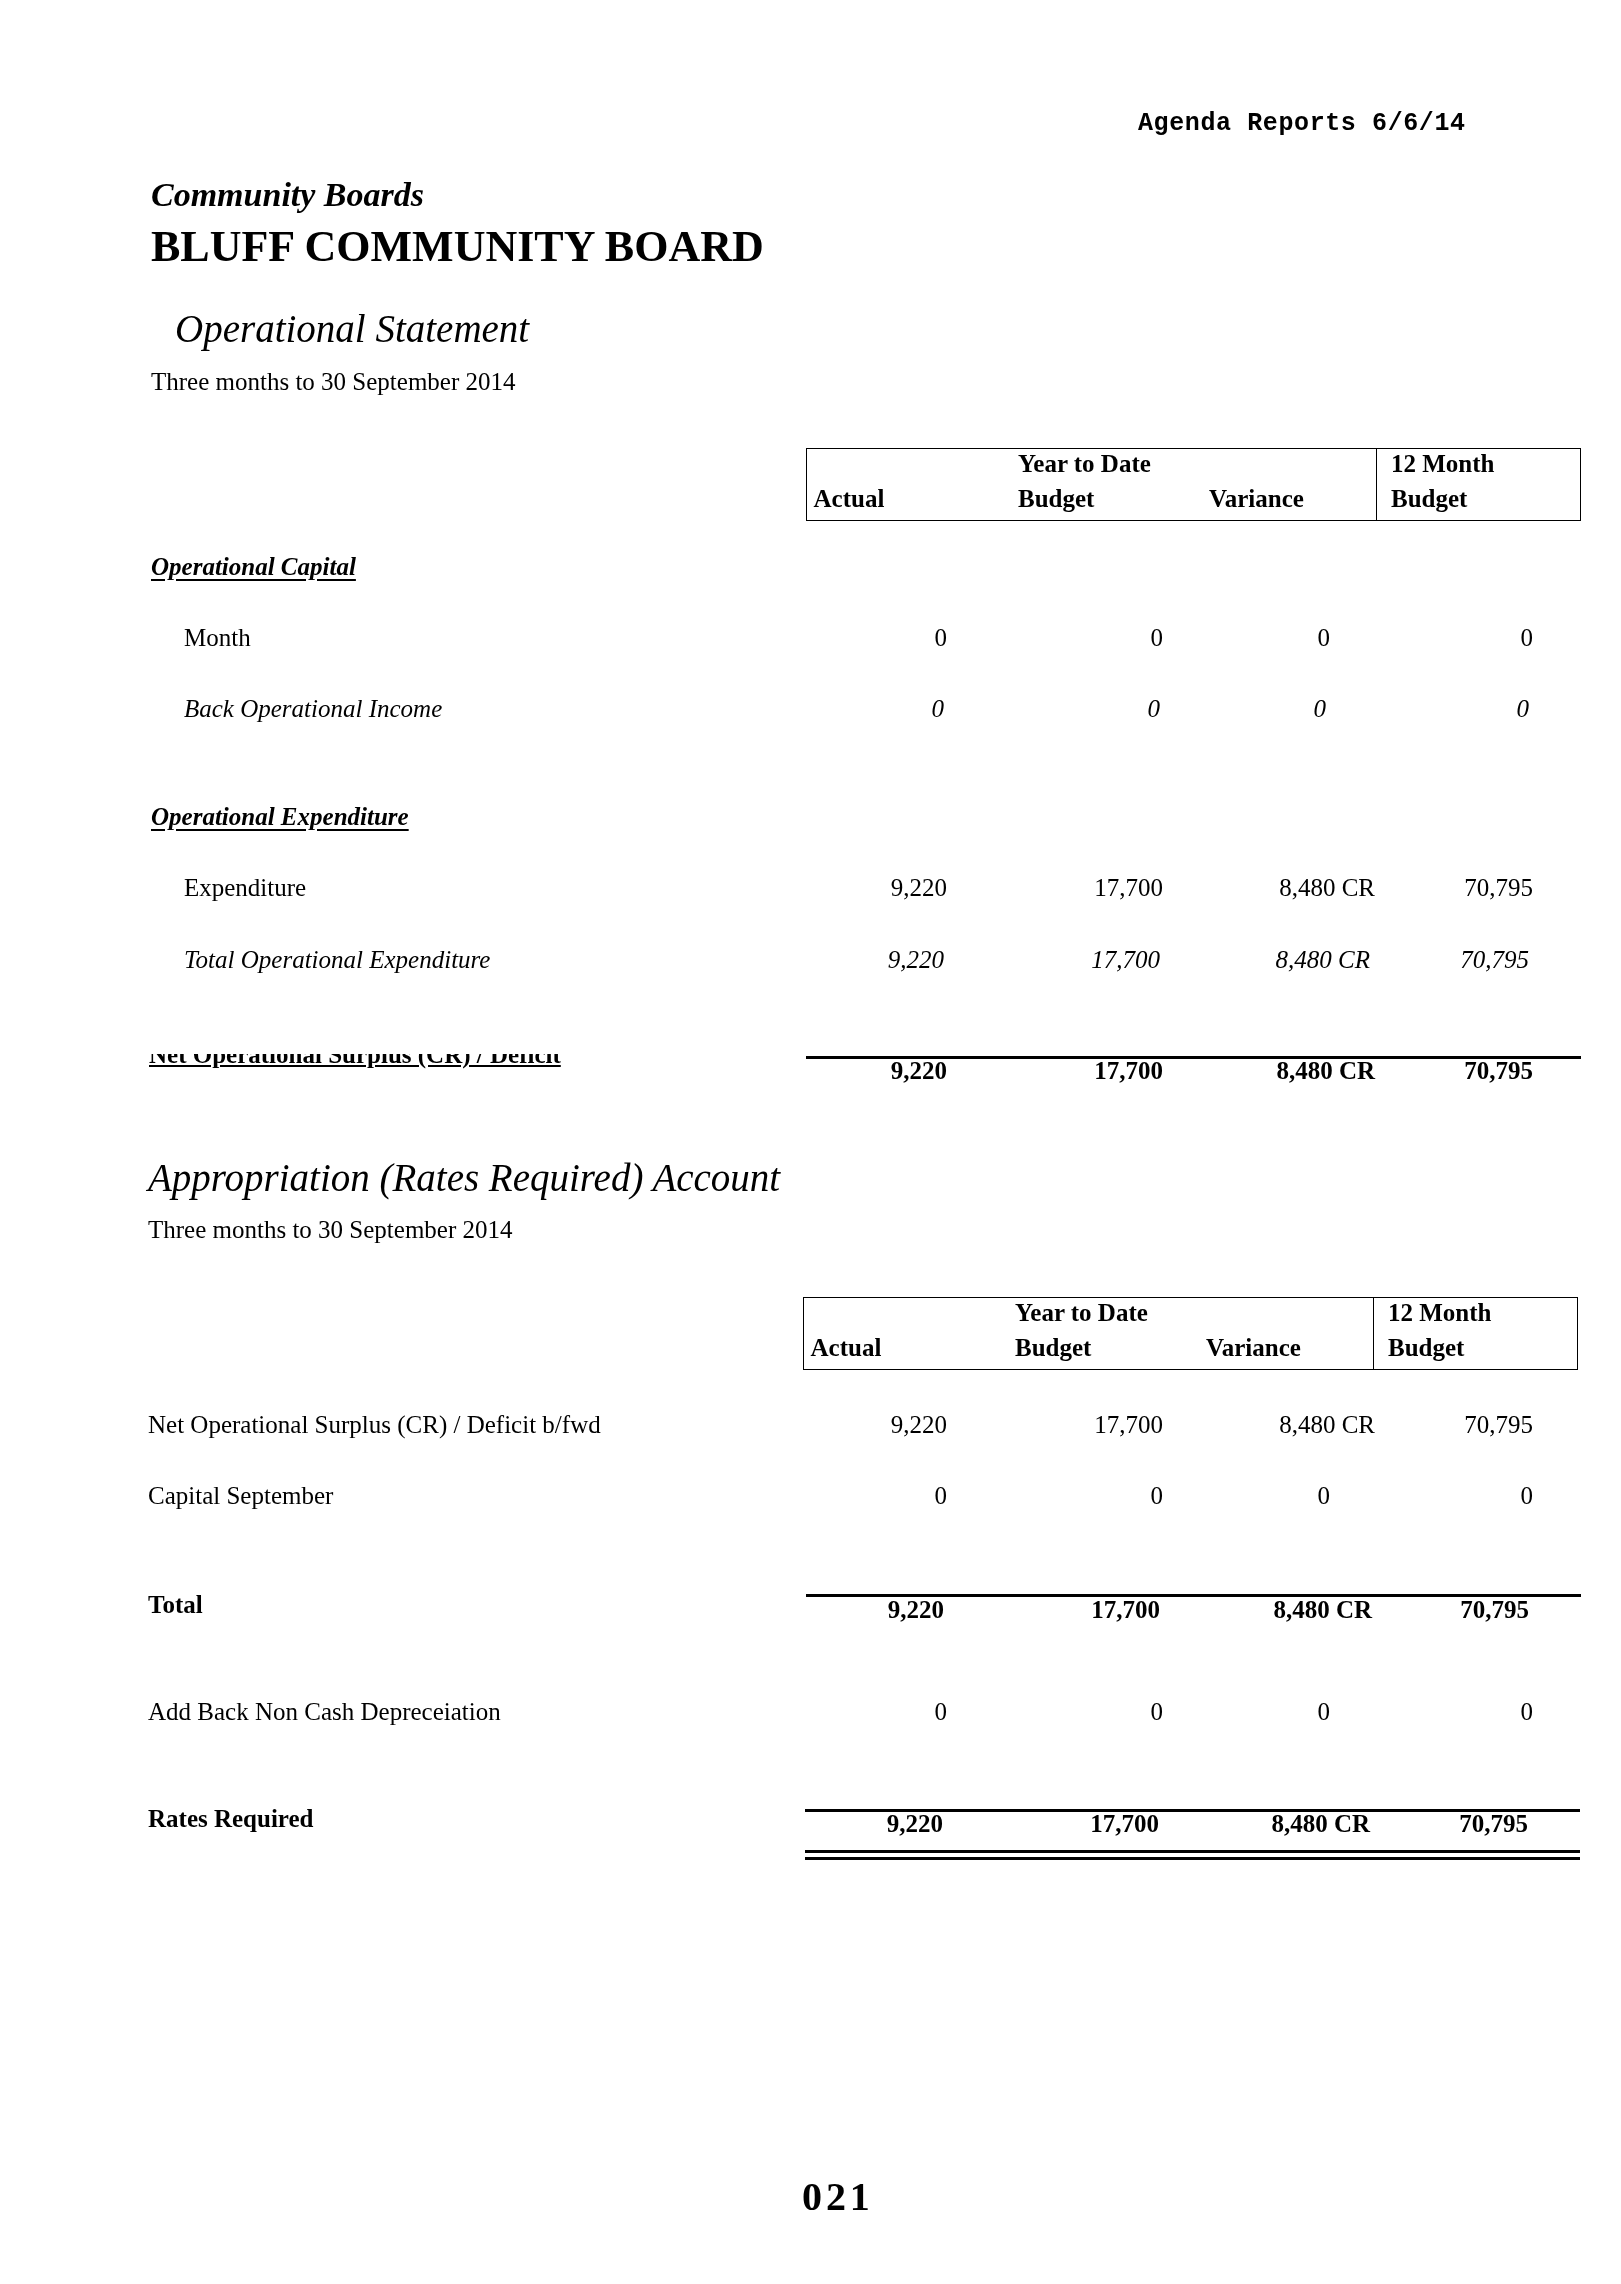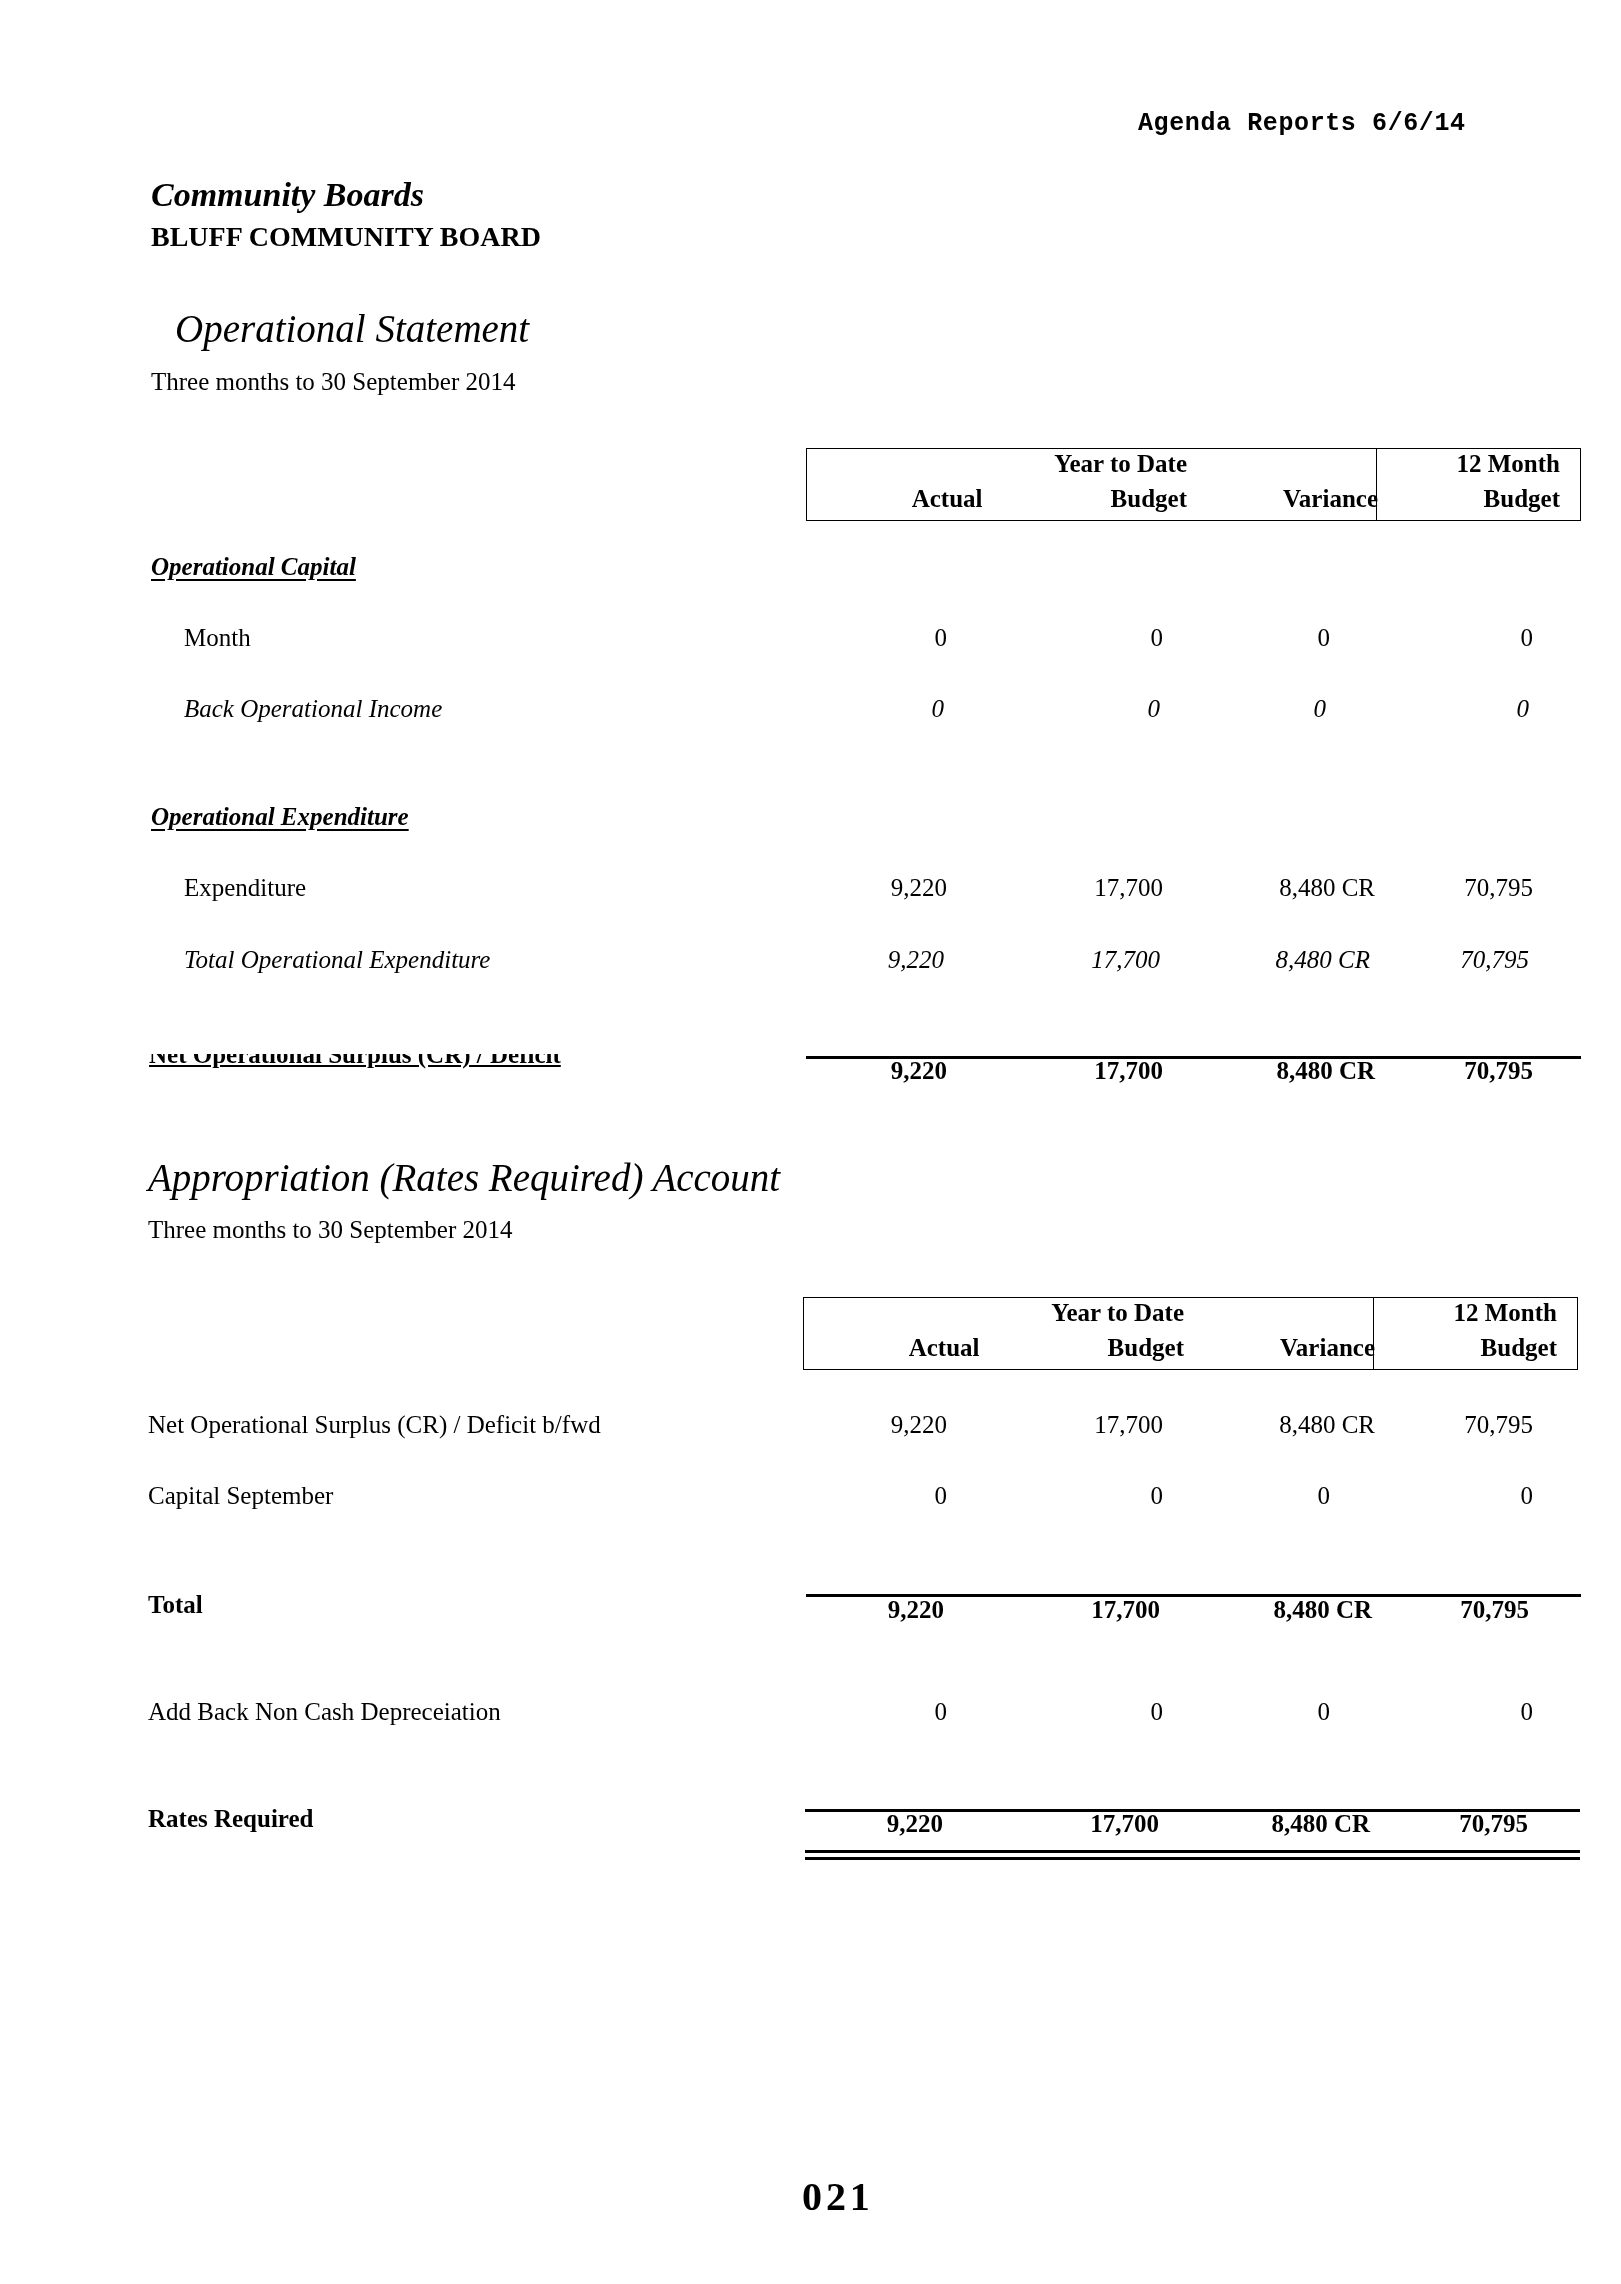--- a/index.html
+++ b/index.html
@@ -1,26 +1,26 @@
 <!DOCTYPE html>
 <html style="font-size:10.4px"><head>
 <meta charset="utf-8">
 <style>
   html, body { margin: 0; padding: 0; background: #ffffff; }
   body { width: 1622px; height: 2284px; position: relative; overflow: hidden; color: #000; font-family: "Liberation Serif", serif; }
   .abs { position: absolute; white-space: nowrap; }
   .mono { font-family: "Liberation Mono", monospace; }
   .header-ref { left: 1138px; top: 109px; font-size: 25px; font-weight: bold; letter-spacing: 0.6px; }
   .org-sub { left: 151px; top: 176px; font-size: 34px; font-style: italic; font-weight: bold; }
-  .org-title { left: 151px; top: 221px; font-size: 28px; font-weight: bold; }
+  .org-title { left: 151px; top: 221px; font-size: 44px; font-weight: bold; }
   .sec-title { font-size: 39px; font-style: italic; }
   .sec-sub { font-size: 25px; }
   .hdr-box { position: absolute; border: 1.9px solid #000; box-sizing: border-box; }
   .hdr-box .div { position: absolute; top: 0; bottom: 0; border-left: 1.9px solid #000; }
-  .hcell { position: absolute; font-size: 25px; font-weight: bold; text-align: right; width: 169px; }
+  .hcell { position: absolute; font-size: 25px; font-weight: bold; text-align: left; width: 169px; }
   .cat { font-size: 25px; font-weight: bold; font-style: italic; text-decoration: underline; text-decoration-thickness: 1.9px; text-underline-offset: 3.9px; }
   .lbl { font-size: 25px; }
   .lbl.it { font-style: italic; }
   .lbl.b { font-weight: bold; }
   .num { position: absolute; font-size: 25px; text-align: right; width: 195px; white-space: nowrap; }
   .num.it { font-style: italic; }
   .num.b { font-weight: bold; }
   .rule { position: absolute; height: 2.6px; background: #000; }
   .clip { overflow: hidden; }
   .page-no { left: 802px; top: 2173px; font-size: 40px; font-weight: bold; letter-spacing: 3.9px; }

